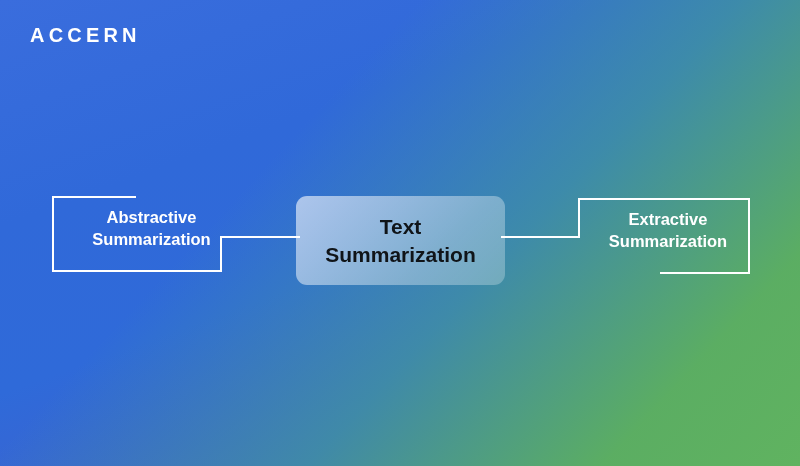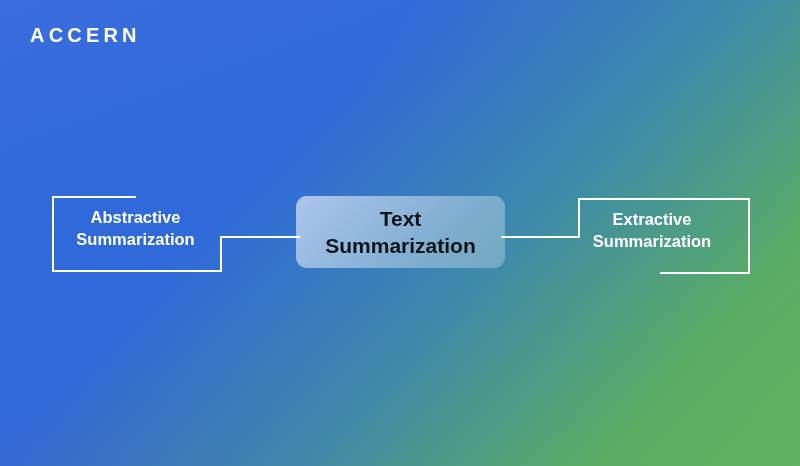--- a/index.html
+++ b/index.html
@@ -40,21 +40,21 @@
     letter-spacing: 4.2px;
     line-height: 1;
   }
 
   
   .center-box {
     position: absolute;
     left: 296px;
     top: 196px;
     width: 209px;
-    height: 72px;
+    height: 89px;
     border-radius: 11px;
     background: linear-gradient(135deg,
       rgba(255,255,255,0.60) 0%,
       rgba(255,255,255,0.46) 38%,
       rgba(255,255,255,0.34) 68%,
       rgba(255,255,255,0.26) 100%);
     display: flex;
     align-items: center;
     justify-content: center;
     z-index: 5;
@@ -71,20 +71,21 @@
   
   .side-label {
     position: absolute;
     color: #ffffff;
     font-size: 16.5px;
     font-weight: bold;
     line-height: 1.33;
     text-align: center;
     white-space: pre-line;
     z-index: 4;
+    margin-left: 16px;
   }
   .side-label.left  { left: 53px;  top: 207px; width: 165px; }
   .side-label.right { left: 580px; top: 209px; width: 144px; }
 
   
   .stroke {
     position: absolute;
     background: #ffffff;
     z-index: 3;
   }

